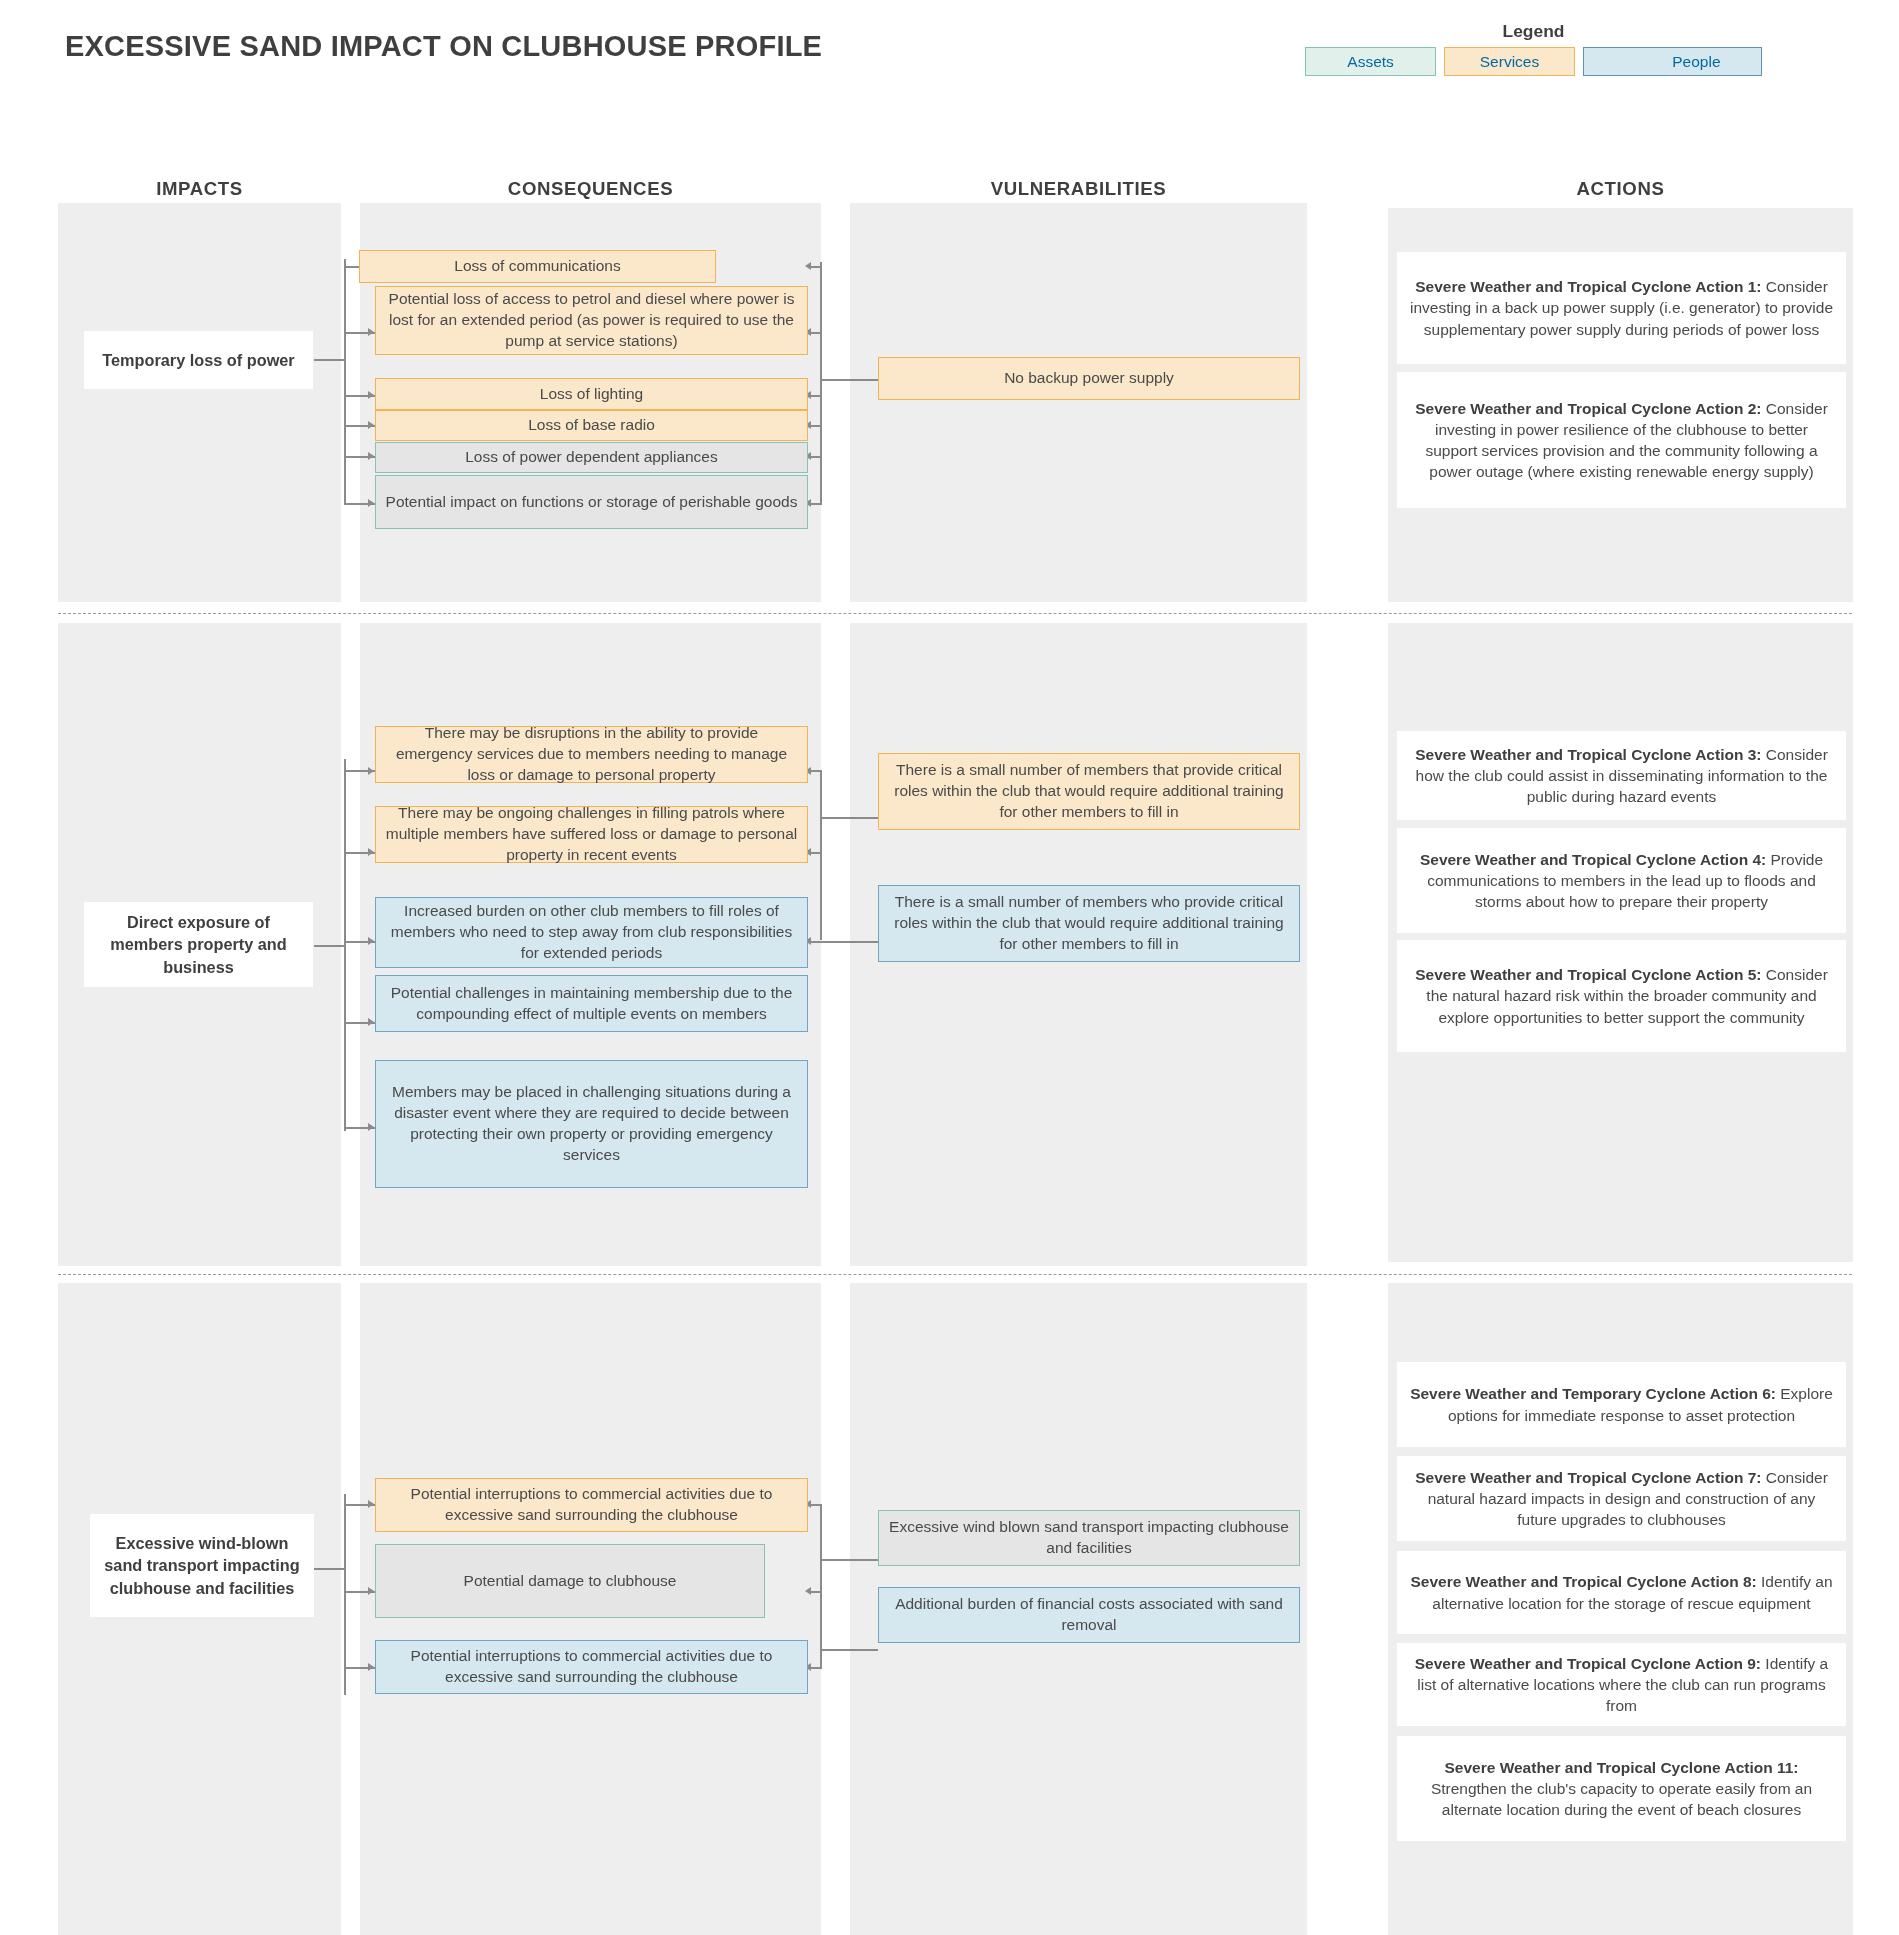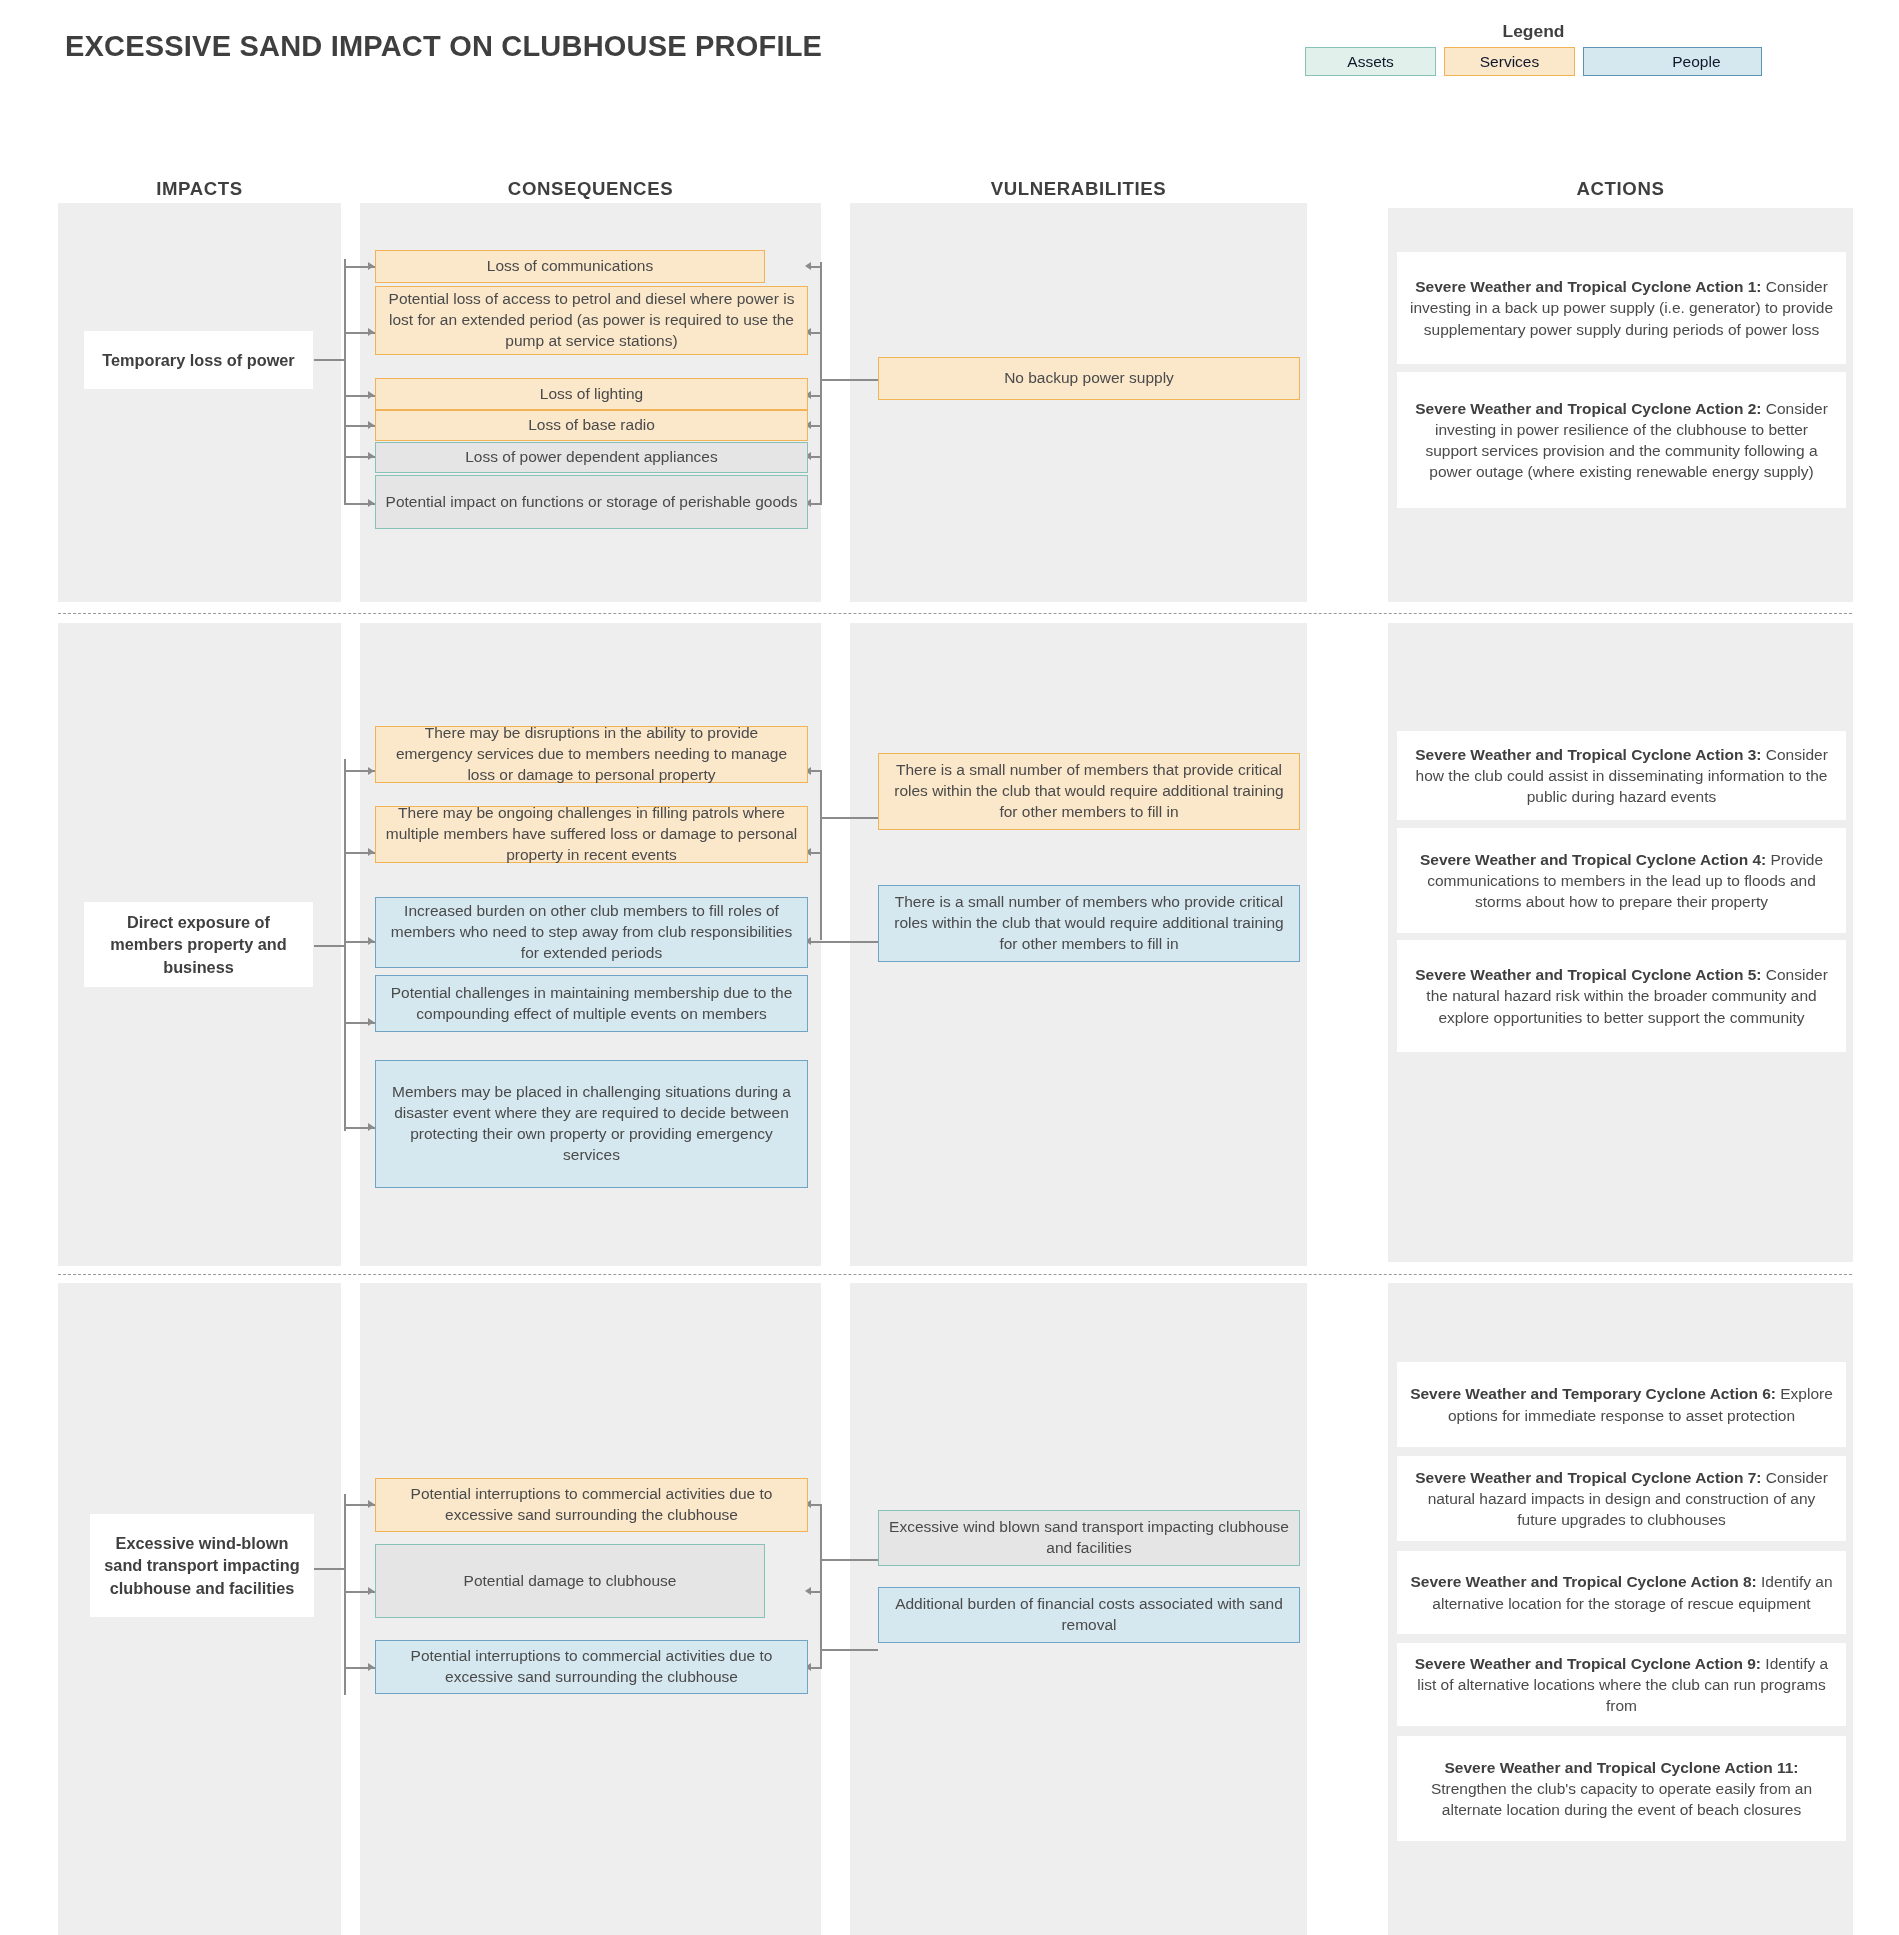--- a/index.html
+++ b/index.html
@@ -43,21 +43,21 @@
     display: flex;
     gap: 7.7px;
   }
   .legend-swatch {
     flex: 1 1 0;
     height: 29px;
     display: flex;
     align-items: center;
     justify-content: center;
     font-size: 15.5px;
-    color: #0f172a;
+    color: #0369a1;
   }
   .sw-assets  { background: #e2f0ec; border: 1.2px solid #86c2b7; }
   .sw-services{ background: #fbe8cb; border: 1.2px solid #f0b355; }
   .sw-people  { background: #d6e8ef; border: 1.2px solid #5e93b5; padding-left: 48px; }
 
   
   .col-header {
     position: absolute;
     font-size: 18.6px;
     font-weight: bold;
@@ -205,21 +205,21 @@
 <div class="hline" style="left:810px; top:395px; width:11.6px;"></div>
 <div class="arrow-l" style="left:805px; top:391px;"></div>
 <div class="hline" style="left:810px; top:425px; width:11.6px;"></div>
 <div class="arrow-l" style="left:805px; top:421px;"></div>
 <div class="hline" style="left:810px; top:456px; width:11.6px;"></div>
 <div class="arrow-l" style="left:805px; top:452px;"></div>
 <div class="hline" style="left:810px; top:503px; width:11.6px;"></div>
 <div class="arrow-l" style="left:805px; top:499px;"></div>
 <div class="hline" style="left:820px; top:379px; width:58px;"></div>
 
-<div class="card services" style="left:375px; top:250px;  width:390px; height:33px;">Loss of communications</div>
+<div class="card services" style="left:359px; top:250px;  width:357px; height:33px;">Loss of communications</div>
 <div class="card services" style="left:375px; top:286px;  width:433px; height:69px;">Potential loss of access to petrol and diesel where power is lost for an extended period (as power is required to use the pump at service stations)</div>
 <div class="card services" style="left:375px; top:378px;  width:433px; height:32px;">Loss of lighting</div>
 <div class="card services" style="left:375px; top:410px; width:433px; height:31px;">Loss of base radio</div>
 <div class="card assets" style="left:375px; top:442px; width:433px; height:31px;">Loss of power dependent appliances</div>
 <div class="card assets" style="left:375px; top:475px; width:433px; height:54px;">Potential impact on functions or storage of perishable goods</div>
 
 <div class="card services" style="left:878px; top:357px; width:422px; height:43px;">No backup power supply</div>
 
 <div class="action-card" style="left:1397px; top:252px; width:449px; height:112px;">
   <div>

